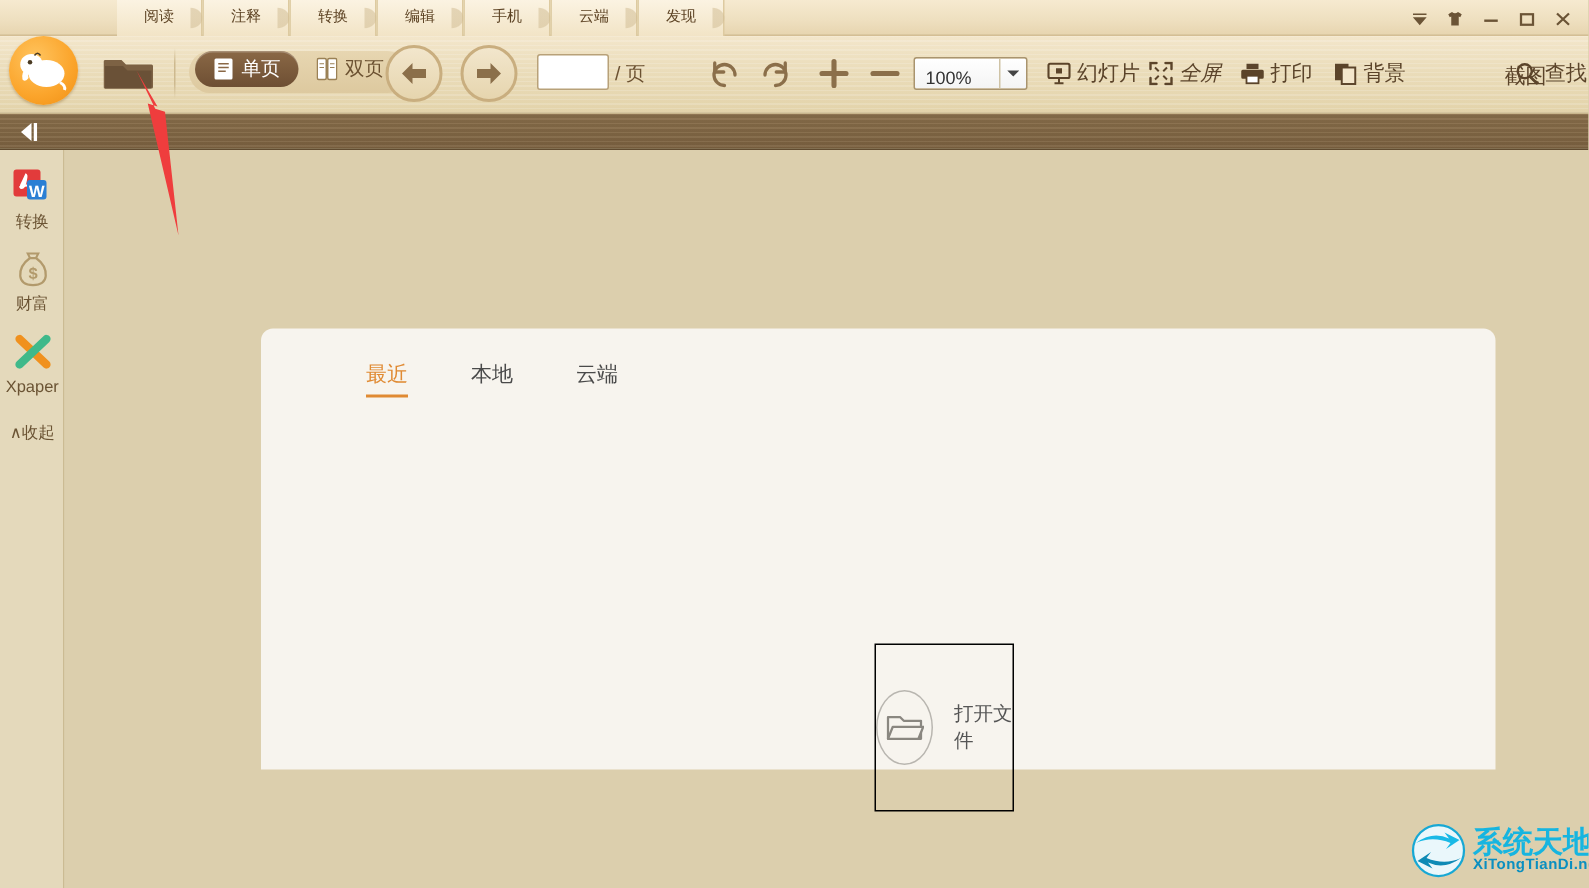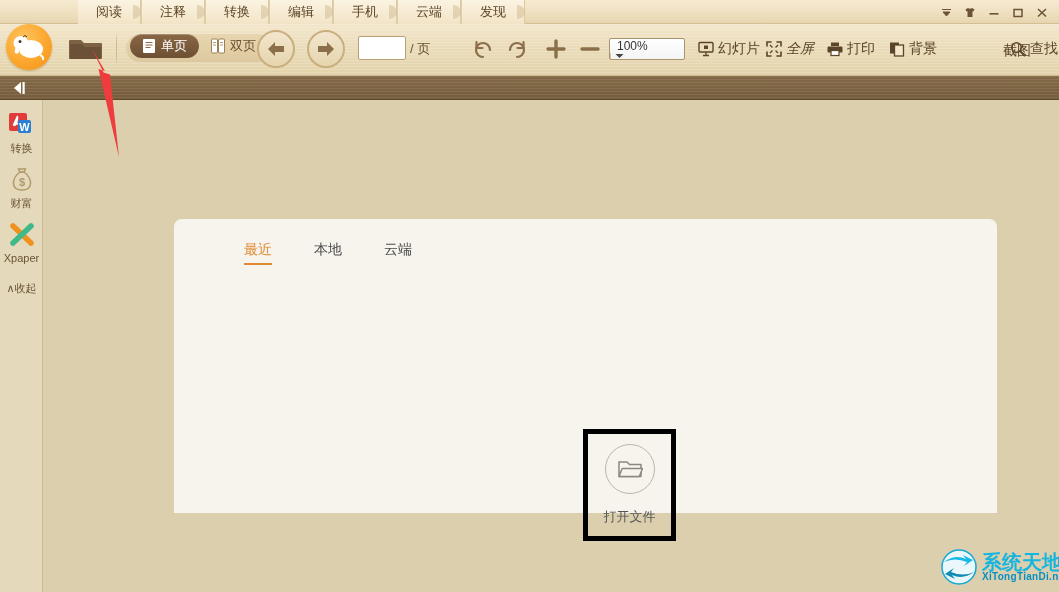--- a/index.html
+++ b/index.html
@@ -12,21 +12,21 @@
 
   
   .titlebar {
     position: absolute; left: 0; top: 0; width: 1059px; height: 24px;
     background: linear-gradient(to bottom, #f6ead0 0%, #eedfbf 60%, #e7d5b0 100%);
     border-bottom: 1px solid #d4be94;
   }
   .tabstrip { position: absolute; left: 78px; top: 0; height: 24px; display: flex; }
   .tab {
     position: relative; height: 24px; line-height: 24px;
-    padding: 0 18px 0 18px; font-size: 13px; color: #5d4324;
+    padding: 0 18px 0 18px; font-size: 10px; color: #5d4324;
     cursor: default; white-space: nowrap;
     background: linear-gradient(to bottom, #fbf3e2 0%, #f2e4c6 100%);
     border-left: 1px solid #e0cfa8;
     border-right: 1px solid #ddcaa0;
   }
   .tab::after{
     content:""; position:absolute; right:-7px; top:0; width:14px; height:24px;
     background: radial-gradient(ellipse at left center, rgba(210,190,150,.55) 0 38%, rgba(0,0,0,0) 42%);
     pointer-events:none;
   }
@@ -77,21 +77,21 @@
 
   .pageinput { position: absolute; left: 358px; top: 36px; width: 48px; height: 24px;
     background: #fff; border: 1px solid #b8a179; border-radius: 2px; }
   .pagelabel { position: absolute; left: 410px; top: 40px; font-size: 13px; color: #6b5131; }
 
   .ticon { position: absolute; top: 34px; width: 30px; height: 30px;
            display: flex; align-items: center; justify-content: center; }
 
   .zoomsel { position: absolute; left: 609px; top: 38px; width: 76px; height: 22px;
     background: linear-gradient(to bottom,#ffffff,#f4f4f4); border: 1px solid #a9946e; border-radius: 2px;
-    display: flex; align-items: flex-start; flex-direction: column; }
+    display: flex; align-items: flex-end; }
   .zoomsel .val { font-size: 12px; color: #333; padding-left: 7px; flex: 1; }
   .zoomsel .arrow { width: 18px; height: 20px; display: flex; align-items: center; justify-content: center;
                     border-left: 1px solid #cfc3a6; }
 
   .tbitem { position: absolute; top: 38px; height: 22px; display: flex; align-items: center; gap: 4px;
             font-size: 14px; color: #5b442a; }
 
   
   .darkstrip {
     position: absolute; left: 0; top: 76px; width: 1059px; height: 24px;
@@ -130,22 +130,22 @@
     position: absolute; left: 96px; top: 119px; width: 823px; height: 294px;
     background: #f7f4ee; border-radius: 8px 8px 0 0; margin-left: 35px;
   }
   .tabs2 { position: absolute; left: 70px; top: 22px; display: flex; gap: 42px; }
   .t2 { font-size: 14px; color: #4a4a4a; padding-bottom: 6px; position: relative; }
   .t2.active { color: #e08a33; }
   .t2.active::after { content: ""; position: absolute; left: 0; right: 0; bottom: 0; height: 2px; background: #e08a33; }
 
   .openfile {
     position: absolute; left: 409px; top: 210px; width: 93px; height: 112px;
-    display: flex; flex-direction: column; align-items: center; justify-content: center; gap: 14px;
-    border: 5px solid #000000;
+    display: flex; flex-direction: row; align-items: center; justify-content: center; gap: 14px;
+    border: 1px solid #000000;
   }
   .of-circle { width: 50px; height: 50px; border-radius: 50%; border: 1px solid #b9b6b0;
                display: flex; align-items: center; justify-content: center; }
   .of-label { font-size: 13px; color: #555; }
 
   
   .annot-arrow { position: absolute; left: 85px; top: 45px; pointer-events: none; }
 
   
   .watermark { position: absolute; left: 940px; top: 548px; display: flex; align-items: center; gap: 4px; }

